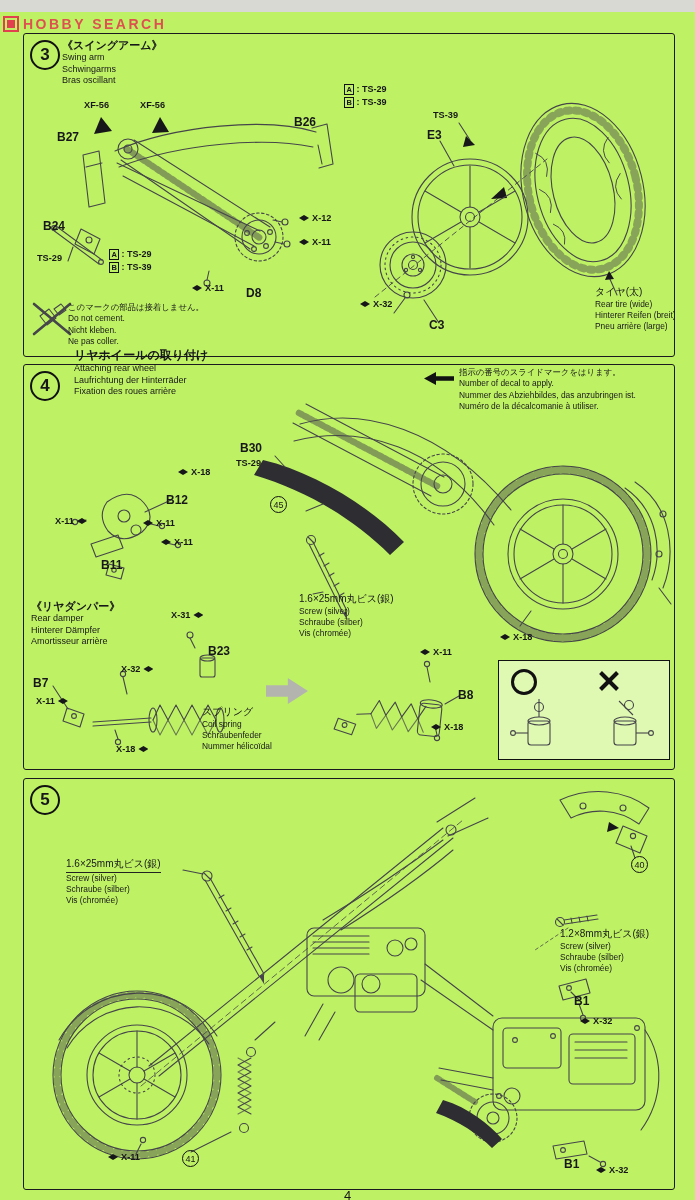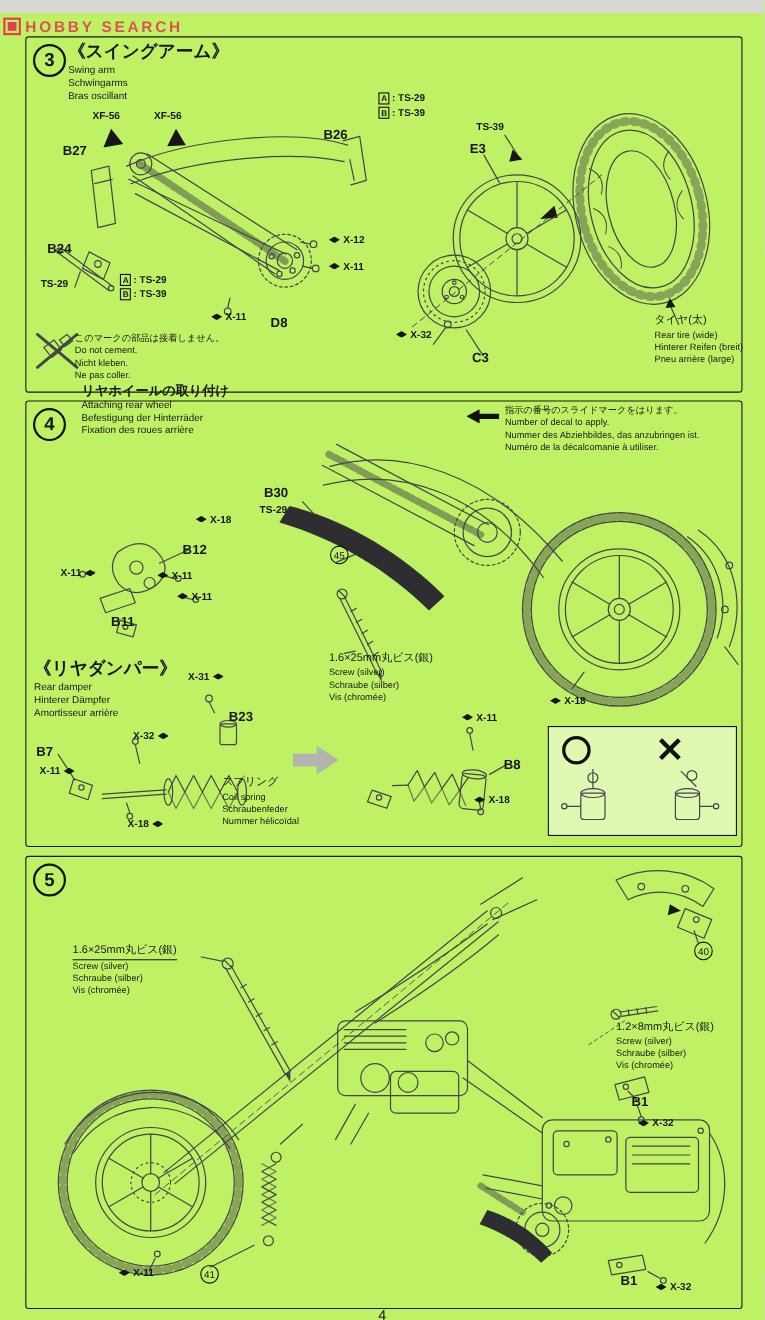--- a/index.html
+++ b/index.html
@@ -7,21 +7,21 @@
   .page{position:relative;width:695px;height:1200px;margin:12px auto;background:#bef264;
         font-family:"Liberation Sans","DejaVu Sans",sans-serif;color:#17171a;overflow:hidden;}
   .box{position:absolute;border:1.6px solid #1b1b1f;border-radius:3px;}
   .stepnum{position:absolute;width:26px;height:26px;border:2.4px solid #111;border-radius:50%;
            display:flex;align-items:center;justify-content:center;font-weight:700;font-size:17px;}
   .wm{position:absolute;left:3px;top:4px;display:flex;align-items:center;gap:4px;z-index:5;}
   .wm-ic{width:12px;height:12px;border:2px solid #e2404e;position:relative;display:inline-block;}
   .wm-ic:before{content:"";position:absolute;left:2px;top:2px;right:2px;bottom:2px;background:#e2404e;}
   .wm-tx{color:#e2404e;font-weight:700;font-size:14px;letter-spacing:2.5px;opacity:.9;}
   .tb{position:absolute;line-height:1.28;white-space:nowrap;}
-  .tb .t1{font-weight:700;font-size:16px;}
+  .tb .t1{font-weight:700;font-size:11px;}
   .tb .t1.lg{font-size:12px;}
   .tb .t2{font-size:9px;}
   .note{position:absolute;font-size:8.4px;line-height:1.35;white-space:nowrap;}
   .note .n1{font-size:10px;}
   .ul{border-bottom:1px solid #222;padding-bottom:1px;display:inline-block;}
   .pl{position:absolute;display:flex;align-items:center;gap:3px;white-space:nowrap;font-weight:700;font-size:9.2px;}
   .pl.big{font-size:12px;}
   .dm{width:10px;height:6px;background:#15151a;clip-path:polygon(0 50%,50% 0,100% 50%,50% 100%);flex:0 0 auto;}
   .bxl{display:inline-block;border:1.1px solid #111;font-size:7.5px;font-weight:700;line-height:9px;padding:0 1.5px;margin-right:2px;}
   .abrow{display:flex;align-items:center;font-size:9px;font-weight:700;line-height:13px;}
@@ -318,21 +318,21 @@
         <line x1="414" y1="371" x2="412" y2="362"></line>
       <line x1="436" y1="332" x2="422" y2="340"></line>
     </g>
   </svg>
 
   <div class="stepnum" style="left:30px;top:359px">4</div>
 
   <div class="tb" style="left:74px;top:336px">
     <div class="t1 lg">リヤホイールの取り付け</div>
     <div class="t2">Attaching rear wheel</div>
-    <div class="t2">Befestigung der Hinterräder</div>
+    <div class="t2">Laufrichtung der Hinterräder</div>
     <div class="t2">Fixation des roues arrière</div>
   </div>
 
   <span class="arrow-left" style="left:424px;top:360px"></span>
   <div class="note" style="left:459px;top:355px">
     <div>指示の番号のスライドマークをはります。</div>
     <div>Number of decal to apply.</div>
     <div>Nummer des Abziehbildes, das anzubringen ist.</div>
     <div>Numéro de la décalcomanie à utiliser.</div>
   </div>
@@ -359,21 +359,21 @@
       <i class="dm"></i>
       <span>X-11</span>
     </div>
   <div class="pl" style="left:161px;top:525px">
       <i class="dm"></i>
       <span>X-11</span>
     </div>
   <div class="pl big" style="left:101px;top:546px">
       <span>B11</span>
     </div>
-  <div class="dec" style="left:300px;top:484px">45</div>
+  <div class="dec" style="left:270px;top:484px">45</div>
 
   <div class="note" style="left:299px;top:580px">
     <div class="n1">1.6×25mm丸ビス(銀)</div>
     <div>Screw (silver)</div>
     <div>Schraube (silber)</div>
     <div>Vis (chromée)</div>
   </div>
 
   <div class="pl" style="left:500px;top:620px">
       <i class="dm"></i>

